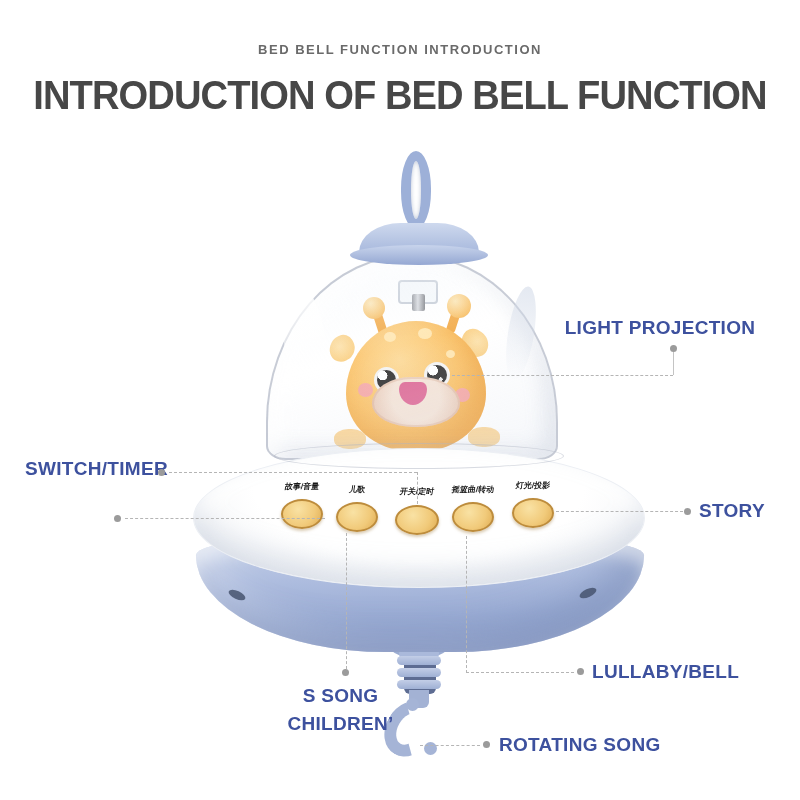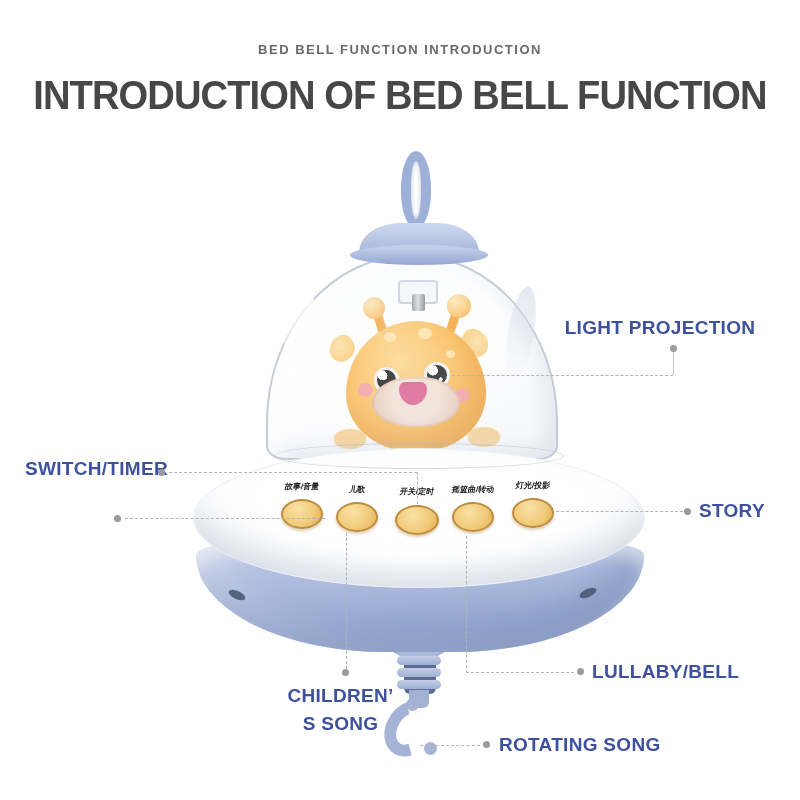--- a/index.html
+++ b/index.html
@@ -224,22 +224,22 @@
   <div id="sv-dot" class="dot"></div>
   <div id="sv-dh" class="dh"></div>
 
   <div id="li-lbl" class="lbl">STORY</div>
   <div id="li-dot" class="dot"></div>
   <div id="li-dh" class="dh"></div>
 
   <div id="cs-dv" class="dv"></div>
   <div id="cs-dot" class="dot"></div>
   <div id="cs-lbl" class="lbl">
+    <span style="position:static;display:block">S SONG</span>
     <span style="position:static;display:block">CHILDREN’</span>
-    <span style="position:static;display:block">S SONG</span>
   </div>
 
   <div id="lu-dv" class="dv"></div>
   <div id="lu-dh" class="dh"></div>
   <div id="lu-dot" class="dot"></div>
   <div id="lu-lbl" class="lbl">LULLABY/BELL</div>
 
   <div id="rh-dh" class="dh"></div>
   <div id="rh-dot" class="dot"></div>
   <div id="rh-lbl" class="lbl">ROTATING SONG</div>

